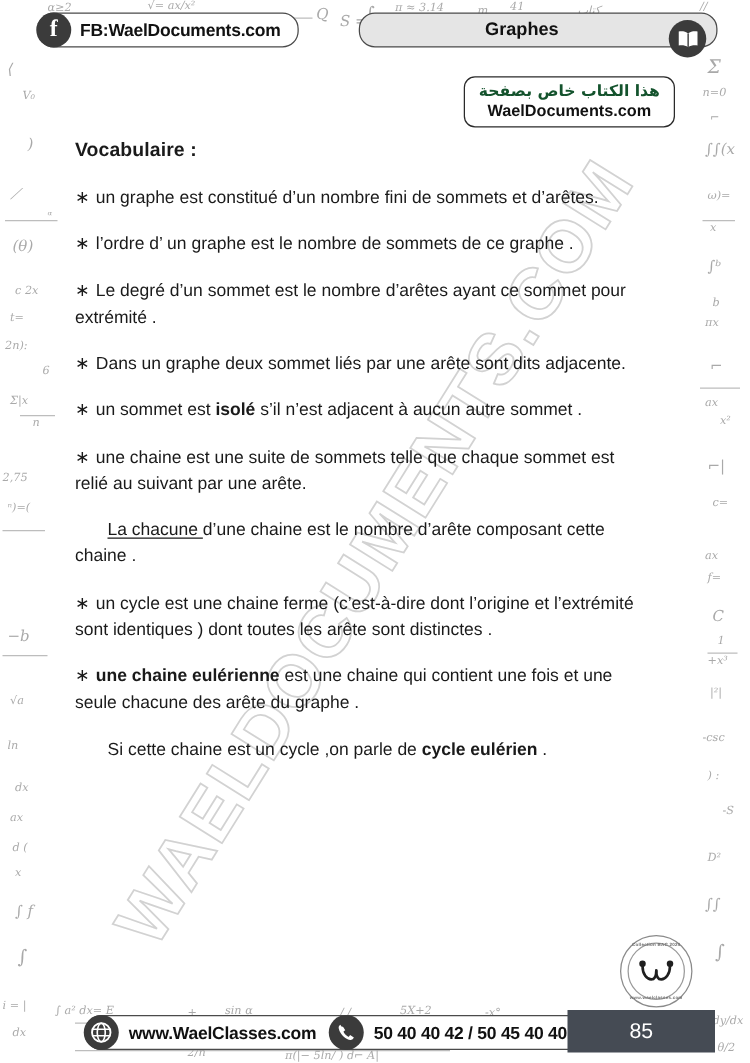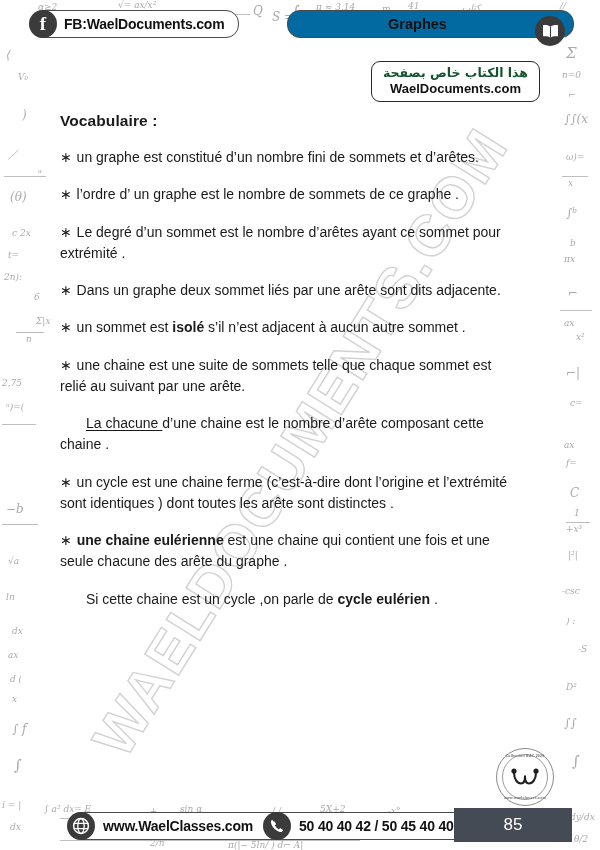--- a/index.html
+++ b/index.html
@@ -102,21 +102,21 @@
     color: #111;
     letter-spacing: -0.2px;
   }
 
   .title-pill {
     position: absolute;
     left: 287px; top: 10px;
     width: 285px; height: 26px;
     border: 1.6px solid #4a4a4a;
     border-radius: 13px;
-    background: #0369a1;
+    background: #e5e5e5;
     display: flex;
     align-items: center;
     justify-content: center;
   }
   .title-pill .ttl {
     font-weight: 700;
     font-size: 14.5px;
     color: #111;
     margin-right: 26px;
   }
@@ -295,21 +295,21 @@
     <div class="hand sm" style="left:18px; top:72px;">V₀</div>
     <div class="hand md" style="left:22px; top:108px;">)</div>
     <div class="hand md" style="left:8px; top:148px;">⟋</div>
     <div class="hline" style="left:4px; top:176px; width:42px;"></div>
     <div class="hand sm" style="left:38px; top:168px;">ᵅ</div>
     <div class="hand md" style="left:10px; top:190px;">(θ)</div>
     <div class="hand sm" style="left:12px; top:228px;">c 2x</div>
     <div class="hand sm" style="left:8px; top:250px;">t=</div>
     <div class="hand sm" style="left:4px; top:272px;">2n):</div>
     <div class="hand sm" style="left:34px; top:292px;">6</div>
-    <div class="hand sm" style="left:36px; top:316px;">Σ|x</div>
+    <div class="hand sm" style="left:8px; top:316px;">Σ|x</div>
     <div class="hline" style="left:16px; top:332px; width:28px;"></div>
     <div class="hand sm" style="left:26px; top:334px;">n</div>
     <div class="hand sm" style="left:2px; top:378px;">2,75</div>
     <div class="hand sm" style="left:6px; top:402px;">ⁿ)=(</div>
     <div class="hline" style="left:2px; top:424px; width:34px;"></div>
     <div class="hand md" style="left:6px; top:502px;">−b</div>
     <div class="hline" style="left:2px; top:524px; width:36px;"></div>
     <div class="hand sm" style="left:8px; top:556px;">√a</div>
     <div class="hand sm" style="left:6px; top:592px;">ln</div>
     <div class="hand sm" style="left:12px; top:626px;">dx</div>

